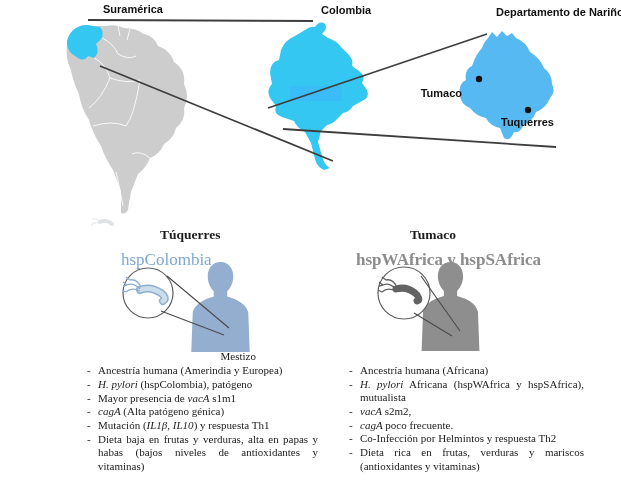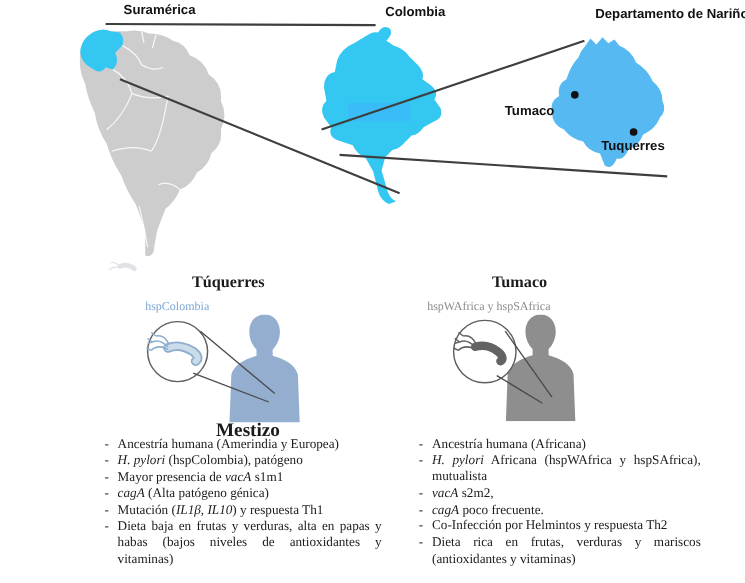--- a/index.html
+++ b/index.html
@@ -2,24 +2,24 @@
 <html><head>
 <meta charset="utf-8">
 <style>
   html,body{margin:0;padding:0;background:#fff;}
   #canvas{position:relative;width:621px;height:486px;background:#fff;overflow:hidden;
           font-family:"Liberation Serif",serif;color:#1b1b1b;}
   .abs{position:absolute;}
   .map-label{font-family:"Liberation Sans",sans-serif;font-weight:bold;font-size:11px;color:#111;white-space:nowrap;margin-left:29px;}
   .city-label{font-family:"Liberation Sans",sans-serif;font-weight:bold;font-size:11px;color:#111;white-space:nowrap;}
   .panel-title{font-family:"Liberation Serif",serif;font-weight:bold;font-size:13.5px;text-align:left;}
-  .strain-label{font-family:"Liberation Serif",serif;font-size:10px;white-space:nowrap;}
+  .strain-label{font-family:"Liberation Serif",serif;font-size:17px;white-space:nowrap;}
   .strain-blue{color:#7FA8D4;}
-  .strain-gray{color:#8C8C8C;}
-  .group-title{font-family:"Liberation Serif",serif;font-weight:bold;font-size:16px;text-align:left;}
+  .strain-gray{color:#8C8C8C;font-weight:bold;}
+  .group-title{font-family:"Liberation Serif",serif;font-weight:normal;font-size:11px;text-align:right;}
   ul.blist{list-style:none;margin:0;padding:0;font-size:11px;line-height:13.3px;}
   ul.blist li{display:flex;margin:0 0 0.5px 0;}
   ul.blist .dash{flex:0 0 16px;padding-left:5px;box-sizing:border-box;}
   ul.blist .txt{flex:1 1 auto;text-align:justify;}
   svg{display:block;}
   .overlay{pointer-events:none;}
 </style>
 </head>
 <body>
 

